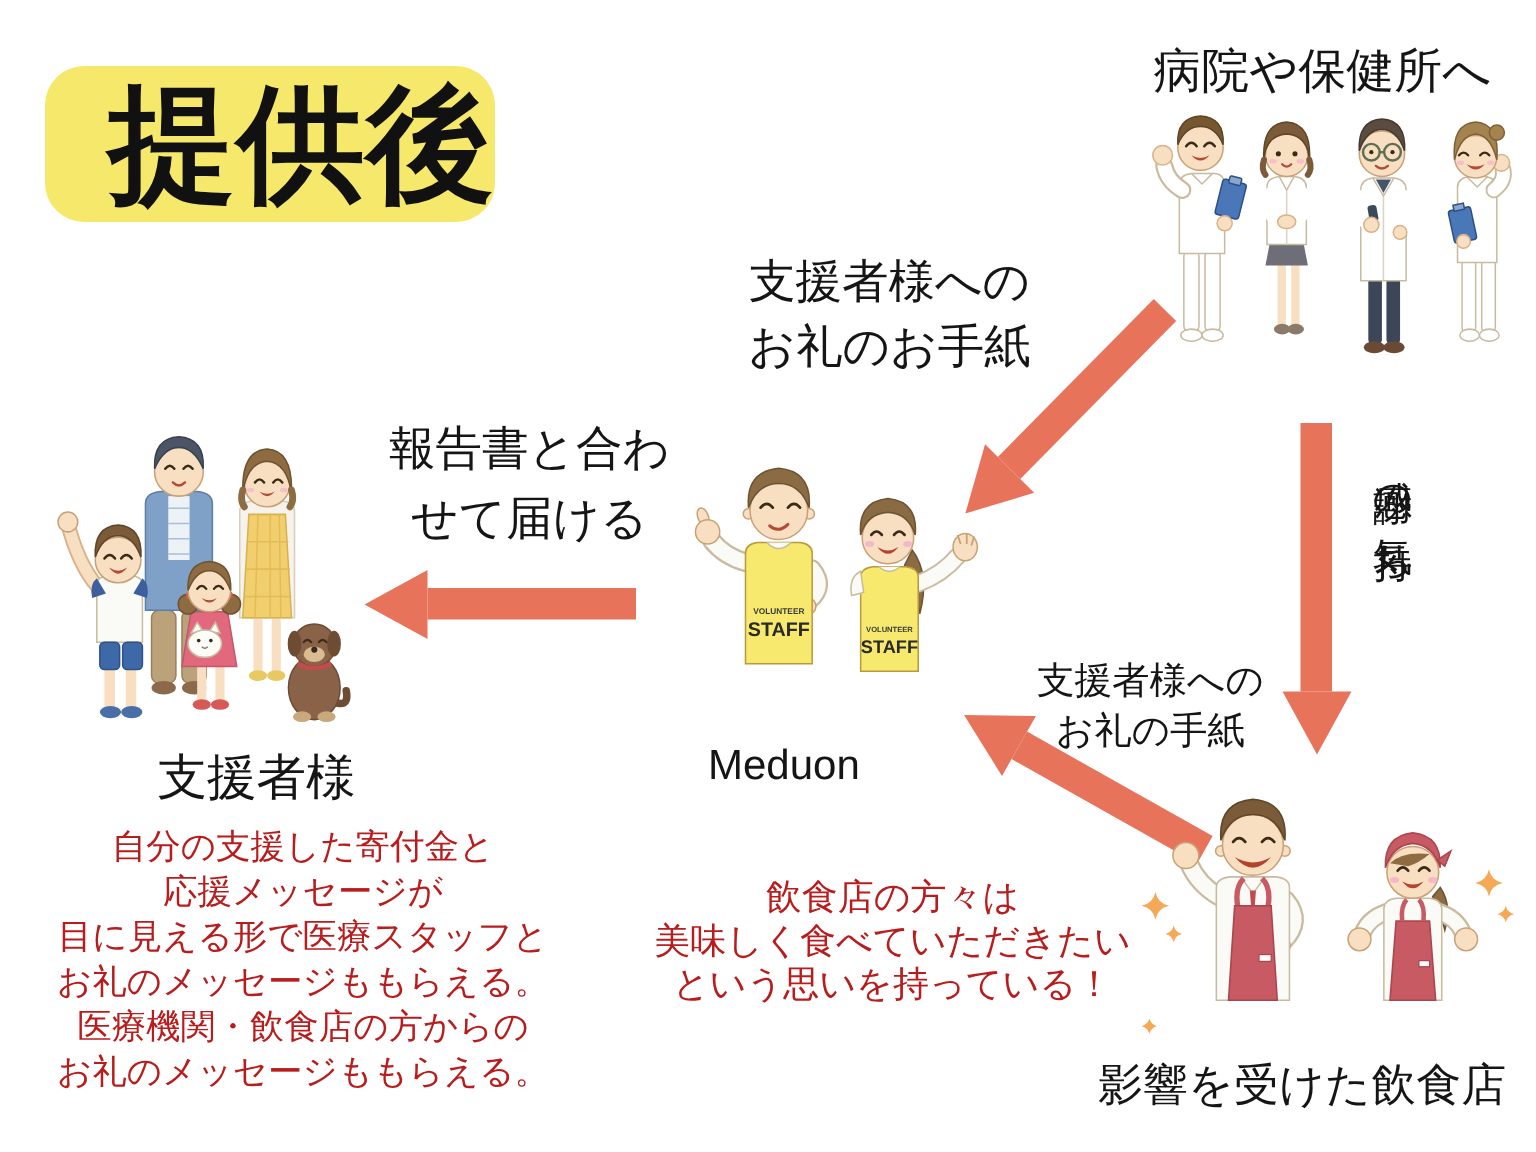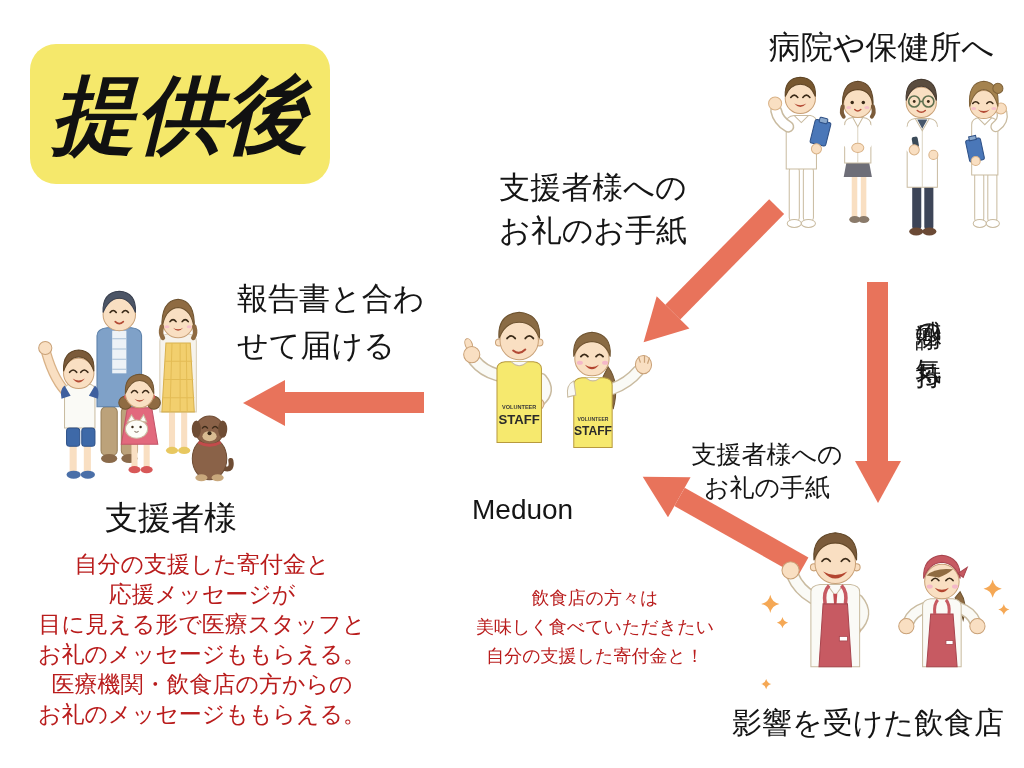--- a/index.html
+++ b/index.html
@@ -1,37 +1,37 @@
 <!DOCTYPE html>
 <html><head>
 <meta charset="utf-8">
 <style>
   * { margin:0; padding:0; box-sizing:border-box; }
   html,body { width:1024px; height:768px; }
   body { font-family:"Liberation Sans","DejaVu Sans",sans-serif; background:#fff; }
   .canvas { position:relative; width:1024px; height:768px; background:#ffffff; overflow:hidden; }
 
-  .title-box { position:absolute; left:30px; top:44px; width:300px; height:140px;
-    background:#F5E86B; border-radius:26px; display:flex; align-items:center; justify-content:center;font-style:italic; }
+  .title-box { position:absolute; left:30px; top:44px; width:300px; height:104px;
+    background:#F5E86B; border-radius:26px; display:flex; align-items:center; justify-content:flex-end; }
   .title-box span { font-size:85px; font-weight:bold; color:#111; letter-spacing:1px; line-height:1; }
 
   .lbl { position:absolute; color:#151515; }
   .hospital-label   { left:743px; top:26px;  width:277px; text-align:center; font-size:32px; }
   .letter1          { left:467px; top:166px; width:252px; text-align:center; font-size:31px; line-height:43px; }
-  .report           { left:237px; top:275px; width:232px; text-align:left;   font-size:31px; line-height:47px; }
+  .report           { left:237px; top:275px; width:232px; text-align:center;   font-size:31px; line-height:47px; }
   .supporters-label { left:66px;  top:496px; font-size:33px;margin-left:39px; }
   .meduon-label     { left:472px; top:494px; font-size:28px; }
   .gratitude        { left:912px; top:300px; height:180px; writing-mode:vertical-rl; text-orientation:upright;
                       font-size:26px; letter-spacing:3px; }
   .letter2          { left:676px; top:438px; width:182px; text-align:center; font-size:25px; line-height:33px; }
   .restaurant-label { left:732px; top:703px; font-size:30px;text-align:right; }
 
   .note { position:absolute; color:#b91c1c; text-align:center; }
   .note-left   { left:28px;  top:549px; width:348px; font-size:23px; line-height:30px; }
-  .note-center { left:434px; top:584px; width:322px; font-size:18px; line-height:29px; }
+  .note-center { left:434px; top:584px; width:322px; font-size:24px; line-height:29px; }
 
   .arrow { position:absolute; display:flex; align-items:center; height:46px; transform-origin:0 50%; }
   .arrow-shaft { height:21px; background:#E8735B; }
   .arrow-head { width:0; height:0; border-top:23px solid transparent;
                 border-bottom:23px solid transparent; border-left:42px solid #E8735B; }
 
   .illus { position:absolute; }
 </style>
 </head>
 <body>
@@ -82,21 +82,21 @@
     <div>自分の支援した寄付金と</div>
     <div>応援メッセージが</div>
     <div>目に見える形で医療スタッフと</div>
     <div>お礼のメッセージももらえる。</div>
     <div>医療機関・飲食店の方からの</div>
     <div>お礼のメッセージももらえる。</div>
   </div>
   <div class="note note-center">
     <div>飲食店の方々は</div>
     <div>美味しく食べていただきたい</div>
-    <div>自分の支援した寄付金と！</div>
+    <div>という思いを持っている！</div>
   </div>
 
   <svg class="illus" style="left:760px;top:70px" width="252" height="194" viewBox="0 0 250 192">
 
     <g>
       <rect x="29" y="96" width="10" height="54" rx="4" fill="#fff" stroke="#C9BBA0"></rect>
       <rect x="43" y="96" width="10" height="54" rx="4" fill="#fff" stroke="#C9BBA0"></rect>
       <ellipse cx="34" cy="152" rx="7" ry="4" fill="#fff" stroke="#C9BBA0"></ellipse>
       <ellipse cx="48" cy="152" rx="7" ry="4" fill="#fff" stroke="#C9BBA0"></ellipse>
       <path d="M26 52 Q26 46 34 45 L50 45 Q56 46 56 52 L56 98 L26 98 Z" fill="#fff" stroke="#C9BBA0"></path>

